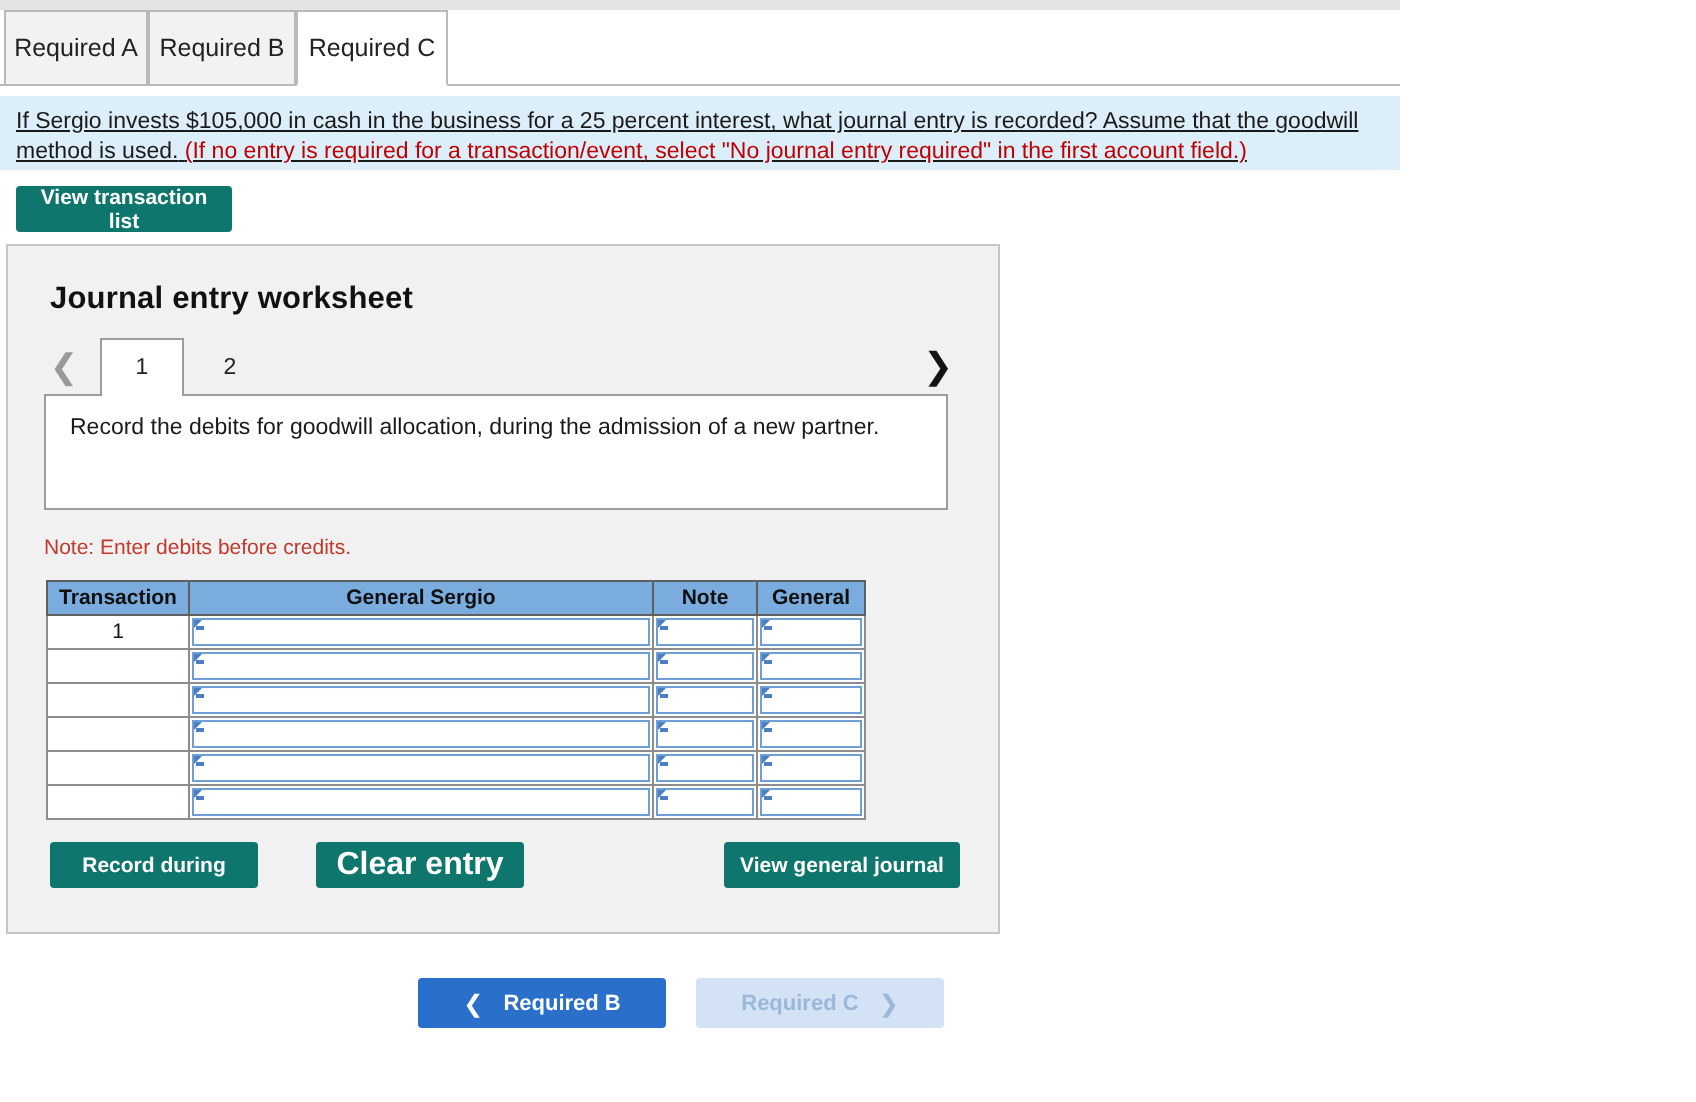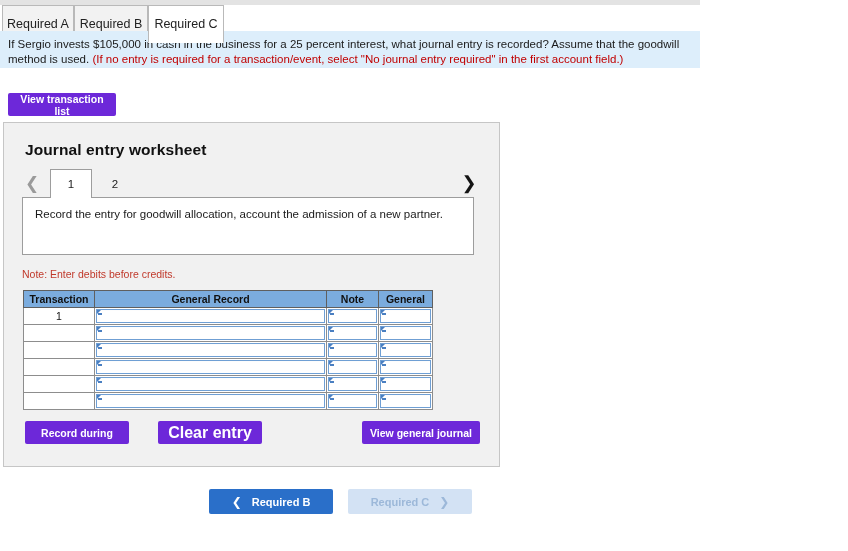--- a/index.html
+++ b/index.html
@@ -38,31 +38,31 @@
   .tab-a { left: 2px;   width: 72px; }
   .tab-b { left: 74px;  width: 74px; }
   .tab-c { left: 148px; width: 76px; }
   .tabline {
     position: absolute; left: 0; top: 42px; width: 700px;
     border-bottom: 1px solid #b9b9b9;
   }
 
   
   .banner {
-    position: absolute; left: 0; top: 31px; width: 700px; height: 37px;
+    position: absolute; left: 0; top: 48px; width: 700px; height: 37px;
     background: #ddeefb;
     padding: 6px 8px 0 8px;
-    font-size: 11.5px; line-height: 15px; color: #1a1a1a;
+    font-size: 11.5px; line-height: 15px; color: #1a1a1a; text-decoration: underline;
   }
   .banner .hint { color: #c00000; }
 
   
   .btn {
     display: inline-flex; align-items: center; justify-content: center;
-    background: #6d28d9; color: #fff; font-weight: bold;
+    background: #0f766e; color: #fff; font-weight: bold;
     border: none; border-radius: 2px; cursor: pointer;
     font-family: "Liberation Sans", sans-serif;
   }
   .btn-vtl {
     position: absolute; left: 8px; top: 93px;
     width: 108px; height: 23px; font-size: 10.5px;
   }
 
   
   .panel {
@@ -223,30 +223,30 @@
       <div class="wtab wtab-1 active">
         <span>1</span>
       </div>
       <div class="wtab wtab-2">
         <span>2</span>
       </div>
       <div class="chev chev-right">❯</div>
     </div>
 
     <div class="wbox">
-      <span>Record the entry for goodwill allocation, account the admission of a new partner.</span>
+      <span>Record the debits for goodwill allocation, during the admission of a new partner.</span>
     </div>
 
     <div class="note">Note: Enter debits before credits.</div>
 
     <table class="jtable">
       <thead>
         <tr>
           <th class="col-tr">Transaction</th>
-          <th class="col-gj">General Record</th>
+          <th class="col-gj">General Sergio</th>
           <th class="col-db">Note</th>
           <th class="col-cr">General</th>
         </tr>
       </thead>
       <tbody>
         <tr>
           <td class="tr-cell">1</td>
           <td>
               <div class="cellwrap">
                 <div class="inputbox"></div>

